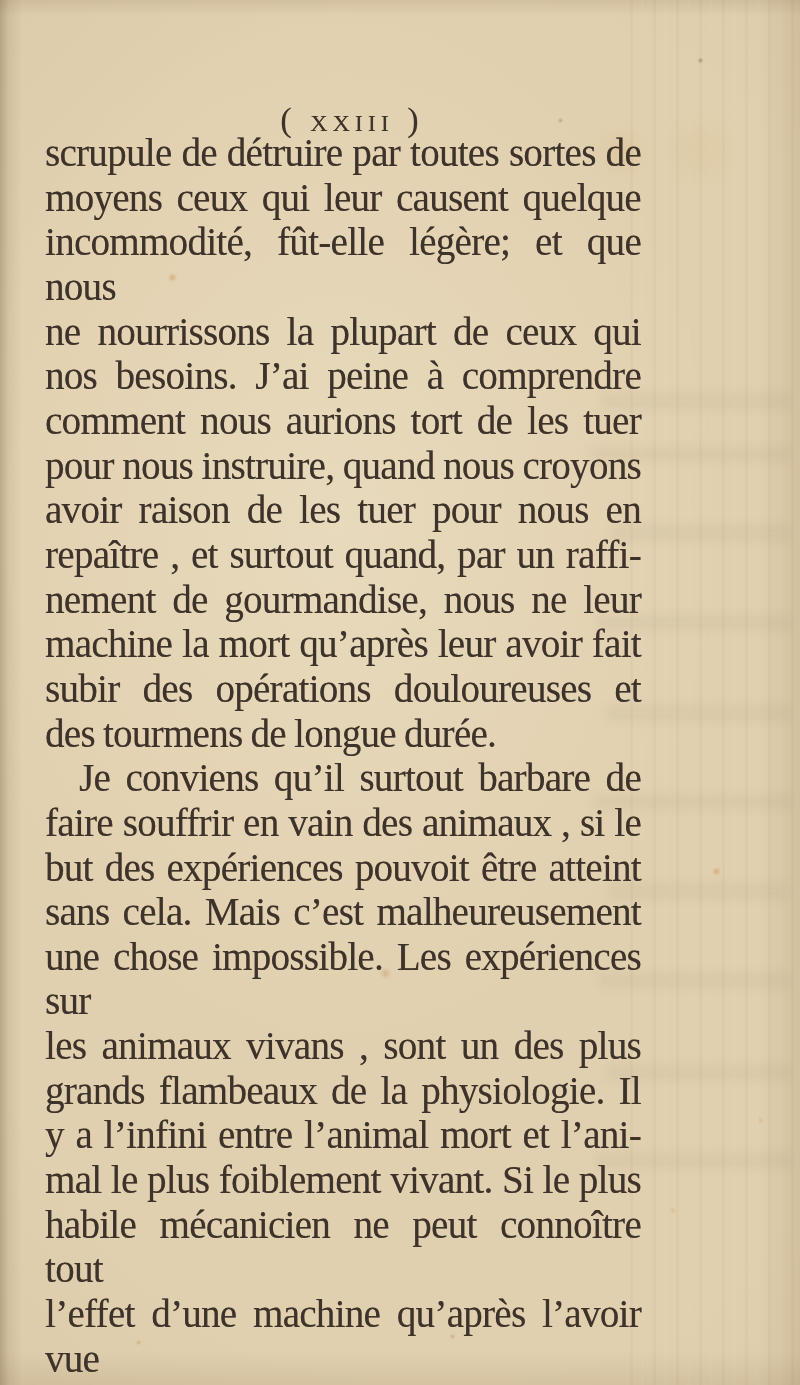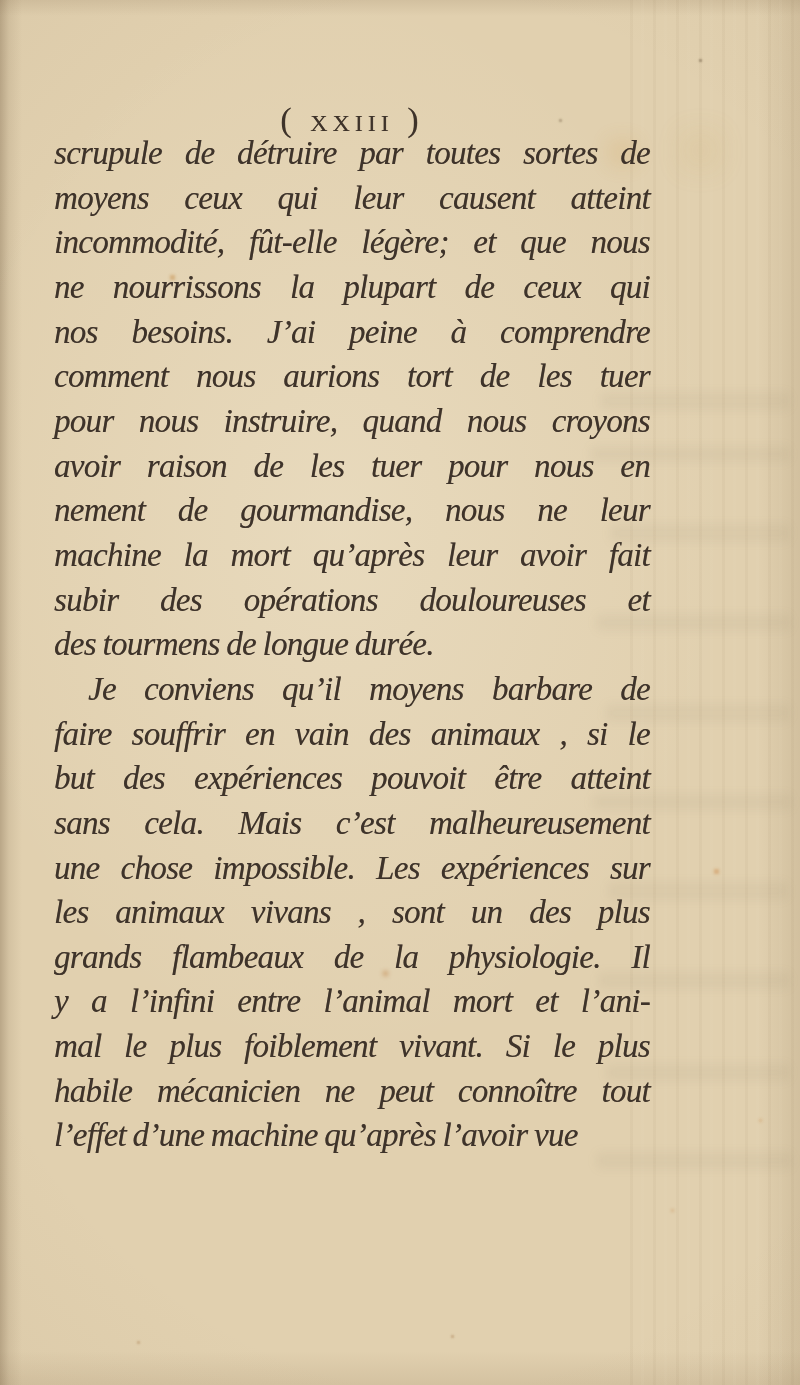--- a/index.html
+++ b/index.html
@@ -60,28 +60,27 @@
     left: 54px; top: 101px; width: 596px;
     text-align: center;
     font-size: 34px;
     font-variant: small-caps;
     letter-spacing: 5px;
     color: #3e332a;
     text-shadow: 0.2px 0.2px 0.5px rgba(62,50,40,0.55);
   }
   .textblock {
     position: absolute;
-    left: 54px; top: 131px; width: 596px;
+    left: 45px; top: 131px; width: 596px;
     color: #3e332a;
-    font-size: 33px;
+    font-size: 39px;
     line-height: 44.65px;
     letter-spacing: -0.7px;
     word-spacing: -1px;
     text-shadow: 0.2px 0.2px 0.5px rgba(62,50,40,0.55);
-    font-style: italic;
   }
   .line { text-align: justify; text-align-last: justify; white-space: normal; }
   .line.short { text-align-last: left; }
   .line.indent { text-indent: 34px; }
 </style>
 </head>
 <body>
 
 <div class="page">
   <div class="fibers"></div>
@@ -94,32 +93,33 @@
   <div class="ghost g7"></div>
   <div class="ghost g8"></div>
   <div class="ghost g9"></div>
   <div class="ghost g10"></div>
   <div class="stains"></div>
 
   <div class="pagenum">( xxiii )</div>
 
   <div class="textblock">
     <div class="line">scrupule de détruire par toutes sortes de</div>
-    <div class="line">moyens ceux qui leur causent atteint</div>
+    <div class="line">moyens ceux qui leur causent quelque</div>
     <div class="line">incommodité, fût-elle légère; et que nous</div>
     <div class="line">ne nourrissons la plupart de ceux qui</div>
     <div class="line">nos besoins. J’ai peine à comprendre</div>
     <div class="line">comment nous aurions tort de les tuer</div>
     <div class="line">pour nous instruire, quand nous croyons</div>
     <div class="line">avoir raison de les tuer pour nous en</div>
+    <div class="line">repaître , et surtout quand, par un raffi-</div>
     <div class="line">nement de gourmandise, nous ne leur</div>
     <div class="line">machine la mort qu’après leur avoir fait</div>
     <div class="line">subir des opérations douloureuses et</div>
     <div class="line short">des tourmens de longue durée.</div>
-    <div class="line indent">Je conviens qu’il moyens barbare de</div>
+    <div class="line indent">Je conviens qu’il surtout barbare de</div>
     <div class="line">faire souffrir en vain des animaux , si le</div>
     <div class="line">but des expériences pouvoit être atteint</div>
     <div class="line">sans cela. Mais c’est malheureusement</div>
     <div class="line">une chose impossible. Les expériences sur</div>
     <div class="line">les animaux vivans , sont un des plus</div>
     <div class="line">grands flambeaux de la physiologie. Il</div>
     <div class="line">y a l’infini entre l’animal mort et l’ani-</div>
     <div class="line">mal le plus foiblement vivant. Si le plus</div>
     <div class="line">habile mécanicien ne peut connoître tout</div>
     <div class="line short">l’effet d’une machine qu’après l’avoir vue</div>

